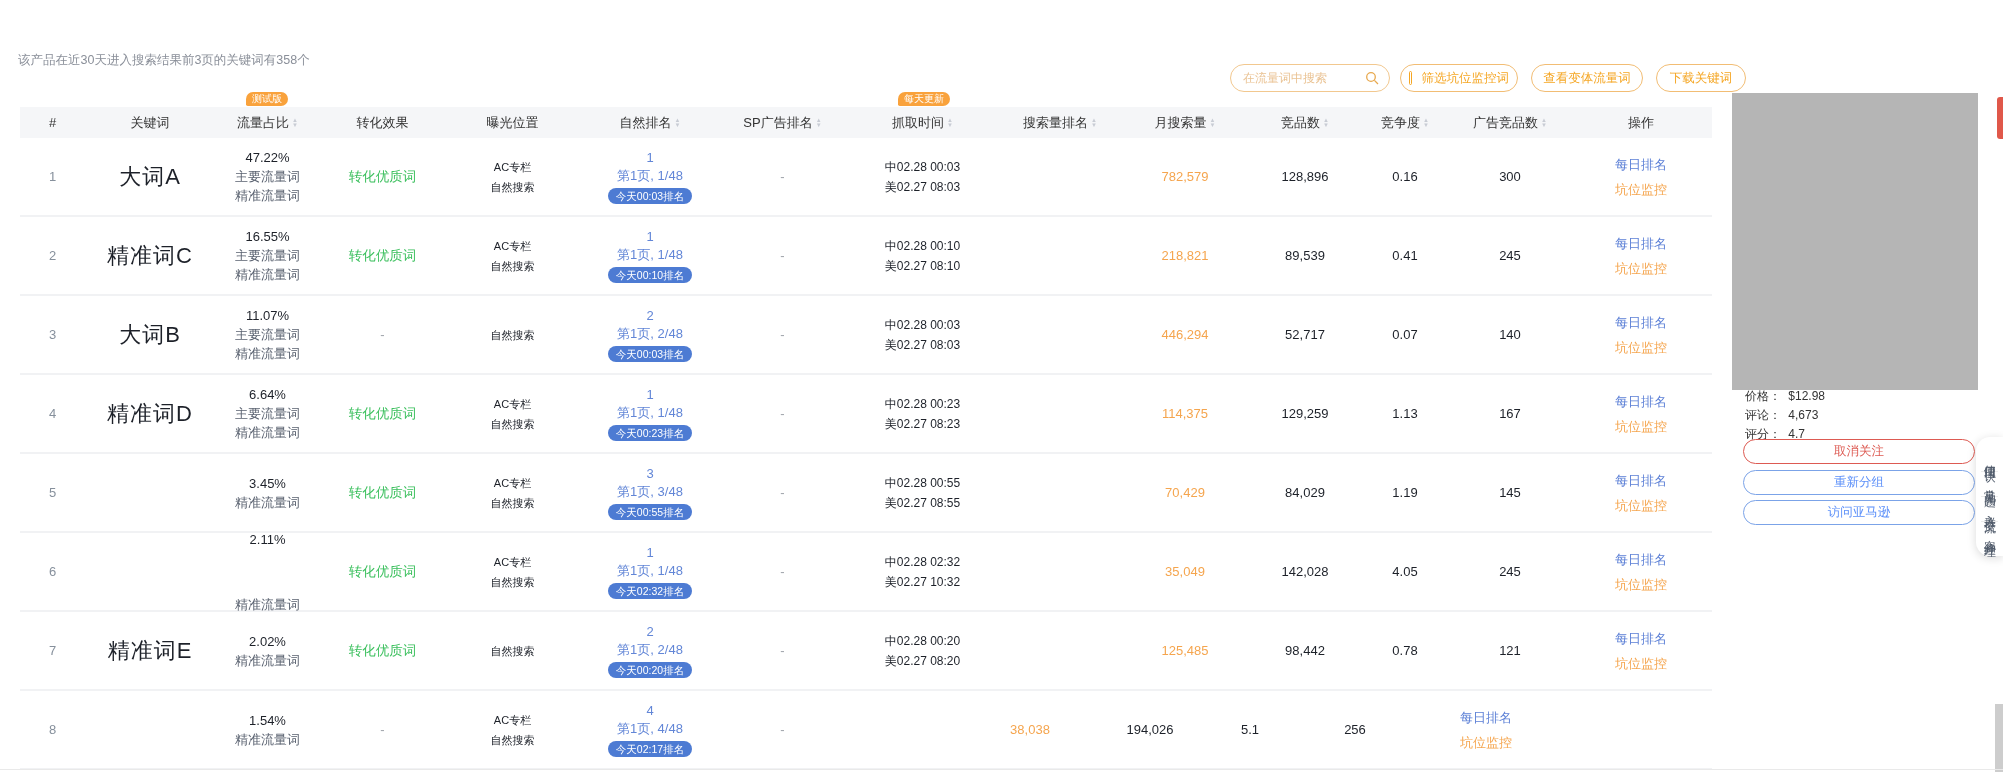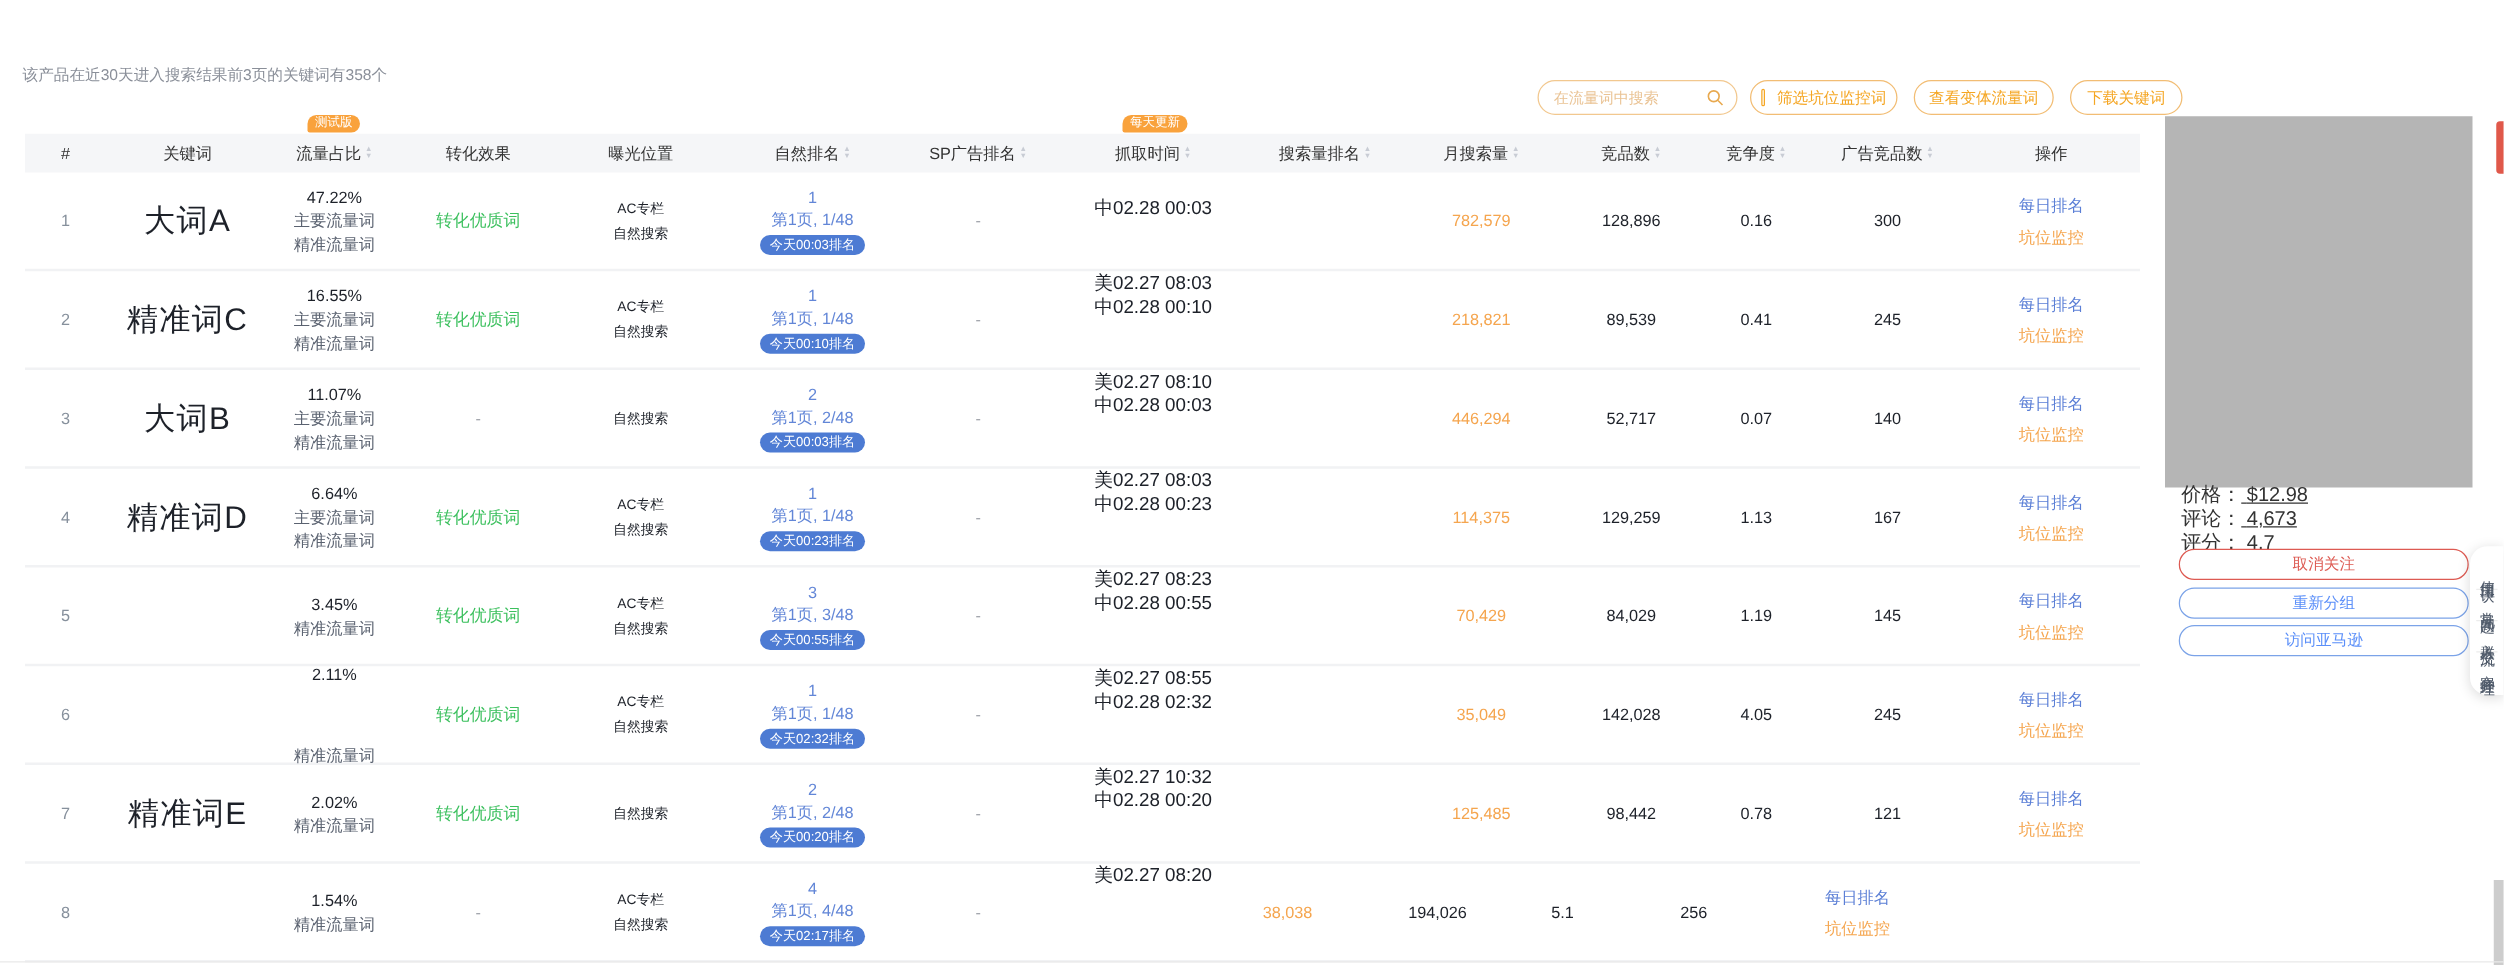--- a/index.html
+++ b/index.html
@@ -25,38 +25,38 @@
 
   
   .thead{position:absolute;left:20px;top:107px;height:31px;background:#f5f6f8;display:flex;align-items:center;}
   .th{flex:0 0 auto;display:flex;justify-content:center;align-items:center;font-size:13px;color:#333;box-sizing:border-box;}
   .caret{display:inline-flex;flex-direction:column;margin-left:3px;}
   .caret i{font-style:normal;font-size:6px;line-height:5px;color:#c8ccd4;}
   .tbody{position:absolute;left:20px;top:138px;}
   .tr{display:flex;align-items:center;height:77px;border-bottom:2px solid #f1f2f4;}
   .td{flex:0 0 auto;display:flex;flex-direction:column;align-items:center;justify-content:center;box-sizing:border-box;text-align:center;}
   .rank{color:#86909c;font-size:13px;}
-  .kw{font-size:25px;color:#1d2129;font-weight:500;letter-spacing:1px;white-space:nowrap;}
+  .kw{font-size:22px;color:#1d2129;font-weight:500;letter-spacing:1px;white-space:nowrap;}
   .line{font-size:13px;line-height:19px;color:#5a6270;}
   .val{color:#1d2129;}
   .effect{color:#3cc05e;font-size:13.5px;}
   .dash{color:#a0a4ab;font-size:13px;}
   .exp{font-size:11px;line-height:20px;color:#1d2129;}
   .nrank,.npage{color:#6286d7;font-size:13px;line-height:18px;white-space:nowrap;}
   .nbadge{margin-top:3px;background:#4d7bd3;color:#fff;font-size:10.5px;line-height:16px;padding:0 8px;border-radius:9px;white-space:nowrap;}
-  .time{font-size:15px;line-height:20px;color:#1d2129;white-space:nowrap;margin-top:40px;}
+  .time{font-size:12px;line-height:20px;color:#1d2129;white-space:nowrap;}
   .monthly{color:#f5a54e;font-size:13px;}
   .num{font-size:13px;color:#1d2129;}
   .link{font-size:13px;line-height:25px;cursor:pointer;text-decoration:none;}
   .link.blue{color:#5b7fd6;}
   .link.orange{color:#f5a54e;}
 
   
   .pimg{position:absolute;left:1732px;top:93px;width:246px;height:297px;background:#b5b5b5;}
-  .pinfo{position:absolute;left:1745px;top:387px;font-size:16px;color:#333;text-decoration:underline;}
+  .pinfo{position:absolute;left:1745px;top:387px;font-size:12px;color:#333;}
   .prow{line-height:19px;white-space:nowrap;}
   .prow .lab{display:inline-block;min-width:40px;}
   .pbtn{position:absolute;left:1743px;width:232px;height:25px;border-radius:13px;border:1px solid;display:flex;align-items:center;
     justify-content:center;font-size:12.5px;background:#fff;box-sizing:border-box;cursor:pointer;}
   .pbtn.red{border-color:#dd5a52;color:#dd5a52;top:439px;}
   .pbtn.b1{border-color:#7ba3e8;color:#5b8ff9;top:470px;}
   .pbtn.b2{border-color:#7ba3e8;color:#5b8ff9;top:500px;}
 
   
   .side-tabs{position:absolute;right:0;top:437px;width:27px;background:#fff;border-radius:14px 0 0 14px;

